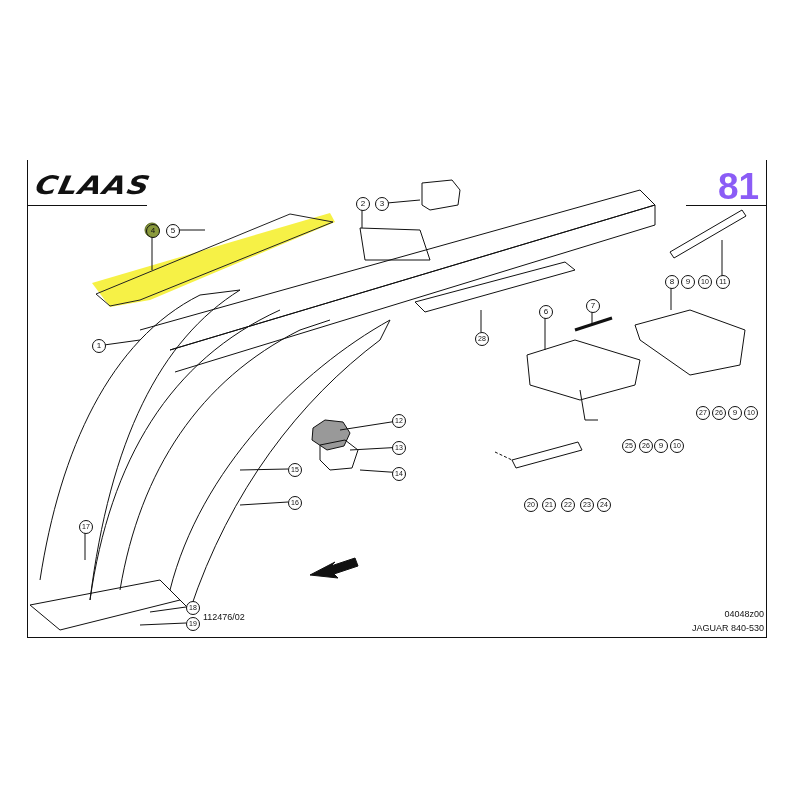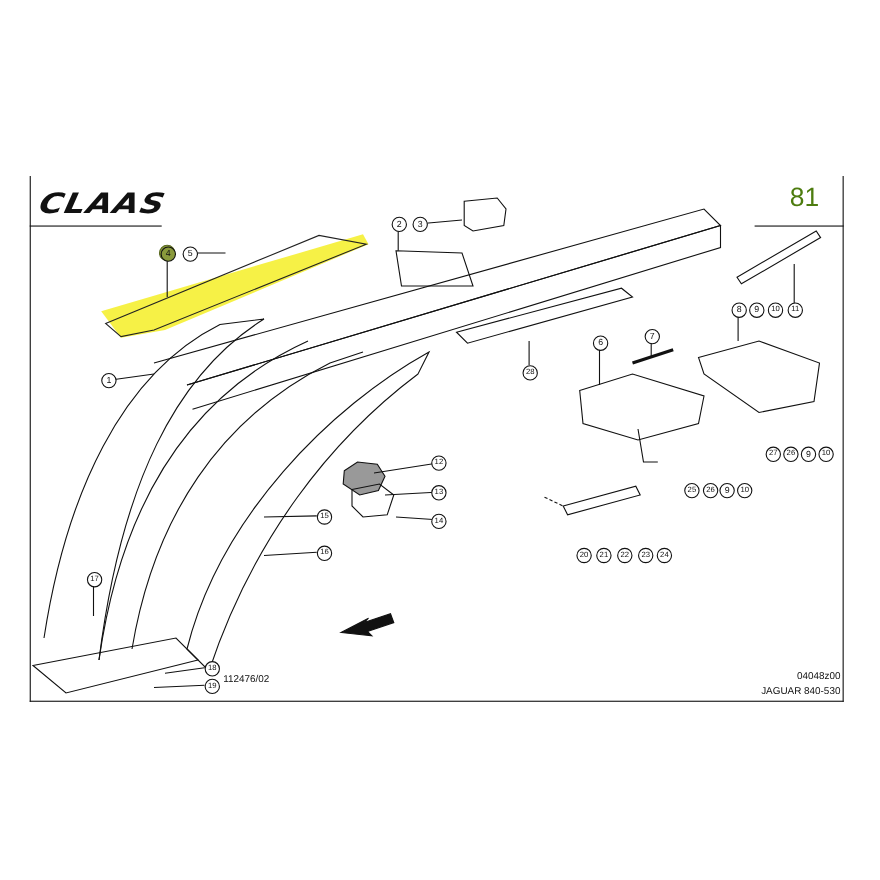--- a/index.html
+++ b/index.html
@@ -3,21 +3,21 @@
 <meta charset="utf-8">
 <style>
   html,body{margin:0;padding:0;background:#ffffff;}
   body{width:800px;height:800px;position:relative;overflow:hidden;font-family:"Liberation Sans",sans-serif;}
   .frame-left{position:absolute;left:27px;top:160px;width:1px;height:478px;background:#111;}
   .frame-right{position:absolute;left:766px;top:160px;width:1px;height:478px;background:#111;}
   .frame-bottom{position:absolute;left:27px;top:637px;width:740px;height:1px;background:#111;}
   .logo-rule{position:absolute;left:27px;top:205px;width:120px;height:1px;background:#111;}
   .page-rule{position:absolute;left:686px;top:205px;width:81px;height:1px;background:#111;}
   .logo{position:absolute;left:36px;top:168px;font-size:30px;font-weight:bold;font-style:italic;letter-spacing:1px;color:#111;transform:skewX(-12deg) scaleY(0.85);font-family:"DejaVu Sans",sans-serif;}
-  .pagenum{position:absolute;left:718px;top:166px;font-size:24px;font-weight:normal;color:#4d7c0f;}
+  .pagenum{position:absolute;left:718px;top:166px;font-size:37px;font-weight:bold;color:#8b5cf6;}
   .code1{position:absolute;right:36px;top:609px;font-size:9px;color:#111;}
   .code2{position:absolute;right:36px;top:623px;font-size:9px;color:#111;}
   .code3{position:absolute;left:203px;top:612px;font-size:9px;color:#111;}
   svg.diagram{position:absolute;left:0;top:0;}
 </style>
 </head>
 <body>
 
 <div class="frame-left"></div>
 <div class="frame-right"></div>

